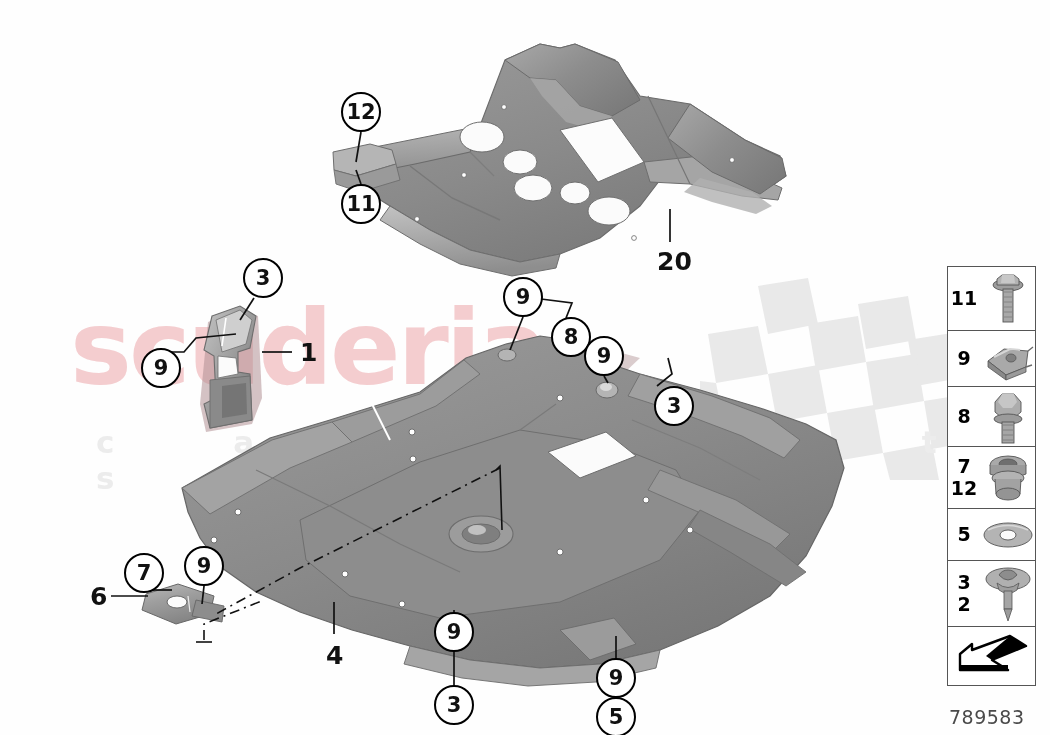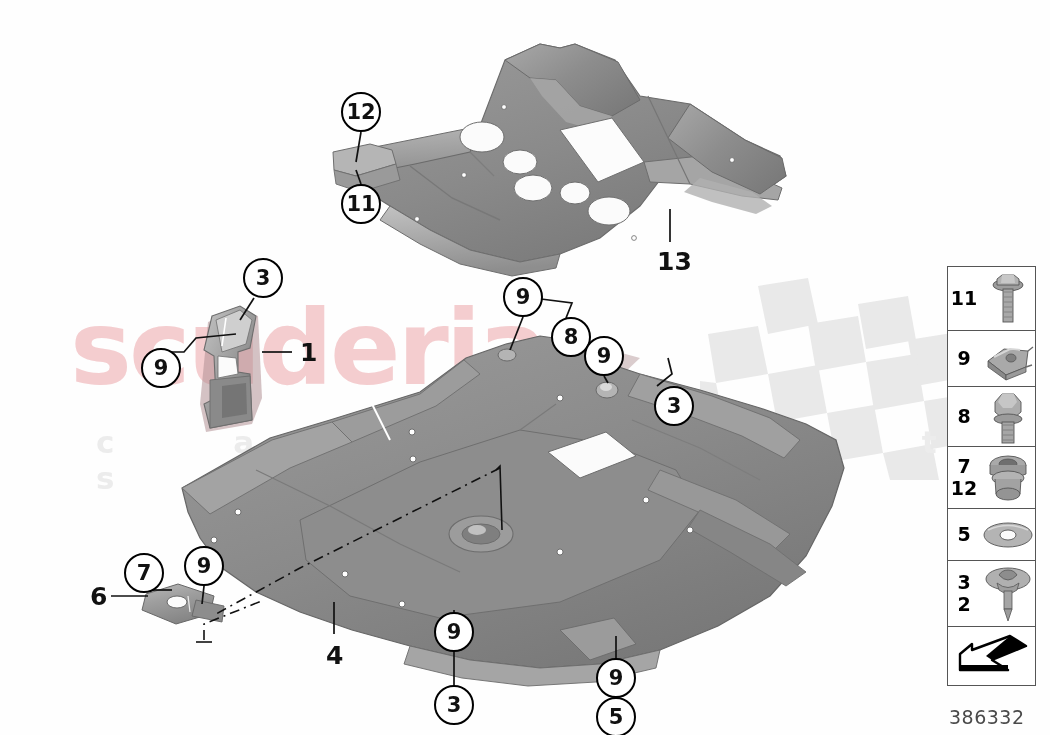--- a/index.html
+++ b/index.html
@@ -237,21 +237,21 @@
       <path d="M496 470 L500 466 L502 530"></path>
       <path d="M204 640 L204 624 L264 600" stroke-dasharray="10 5 2 5"></path>
       <path d="M500 468 L300 568 L216 614" stroke-dasharray="10 5 2 5"></path>
       <path d="M196 642 L212 642"></path>
     </g>
   </svg>
 
   <div id="callout-layer">
       <div class="callout" style="left: 341px; top: 92px;">12</div>
       <div class="callout" style="left: 341px; top: 184px;">11</div>
-      <div class="plainlbl" style="left: 657px; top: 249px;">13</div>
+      <div class="plainlbl" style="left: 657px; top: 249px;">20</div>
       <div class="callout" style="left: 243px; top: 258px;">3</div>
       <div class="callout" style="left: 141px; top: 348px;">9</div>
       <div class="plainlbl" style="left: 300px; top: 340px;">1</div>
       <div class="callout" style="left: 503px; top: 277px;">9</div>
       <div class="callout" style="left: 551px; top: 317px;">8</div>
       <div class="callout" style="left: 584px; top: 336px;">9</div>
       <div class="callout" style="left: 654px; top: 386px;">3</div>
       <div class="callout" style="left: 124px; top: 553px;">7</div>
       <div class="callout" style="left: 184px; top: 546px;">9</div>
       <div class="plainlbl" style="left: 90px; top: 584px;">6</div>
@@ -359,14 +359,14 @@
       <div class="lart" style="width:100%">
         <svg width="80" height="48" viewBox="0 0 80 48">
           <path d="M8 22 L20 12 L20 18 L58 4 L74 14 L40 28 L56 38 L8 38 Z" fill="#ffffff" stroke="#000" stroke-width="2.4" stroke-linejoin="round"></path>
           <path d="M58 4 L74 14 L40 28 L34 24 Z" fill="#000"></path>
           <path d="M8 33 L56 33 L56 38 L8 38 Z" fill="#000"></path>
         </svg>
       </div>
     </div>
   </div>
 
-  <div class="refno">386332</div>
+  <div class="refno">789583</div>
 </div>
 
 </body></html>

